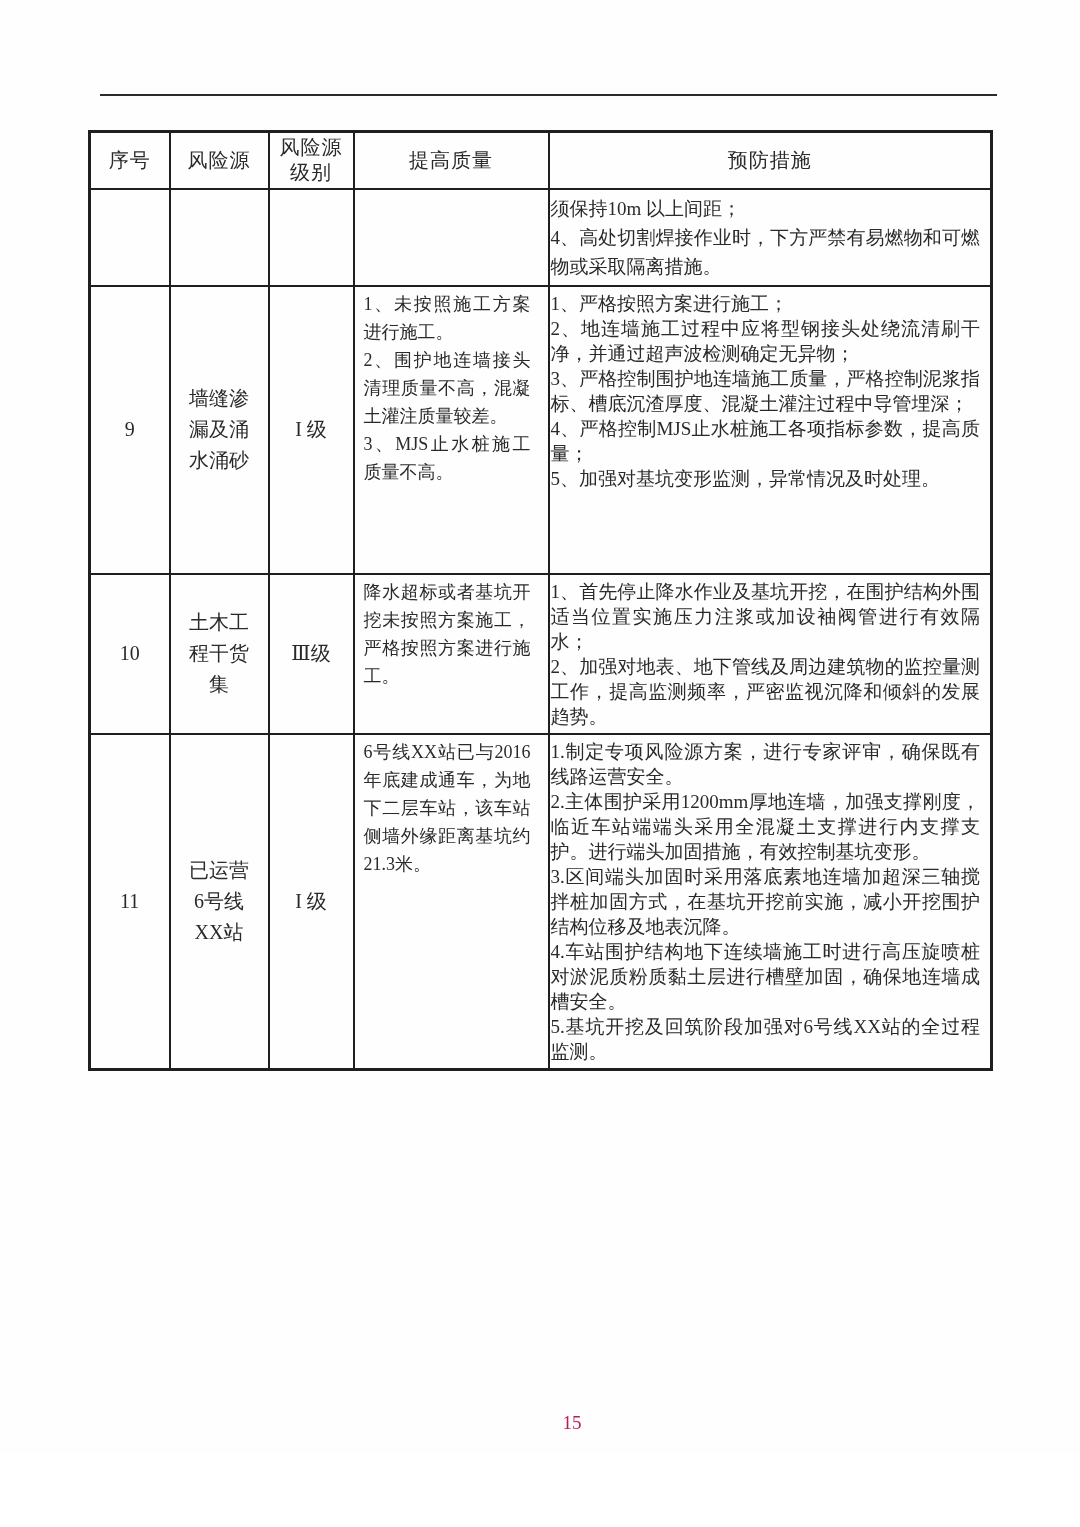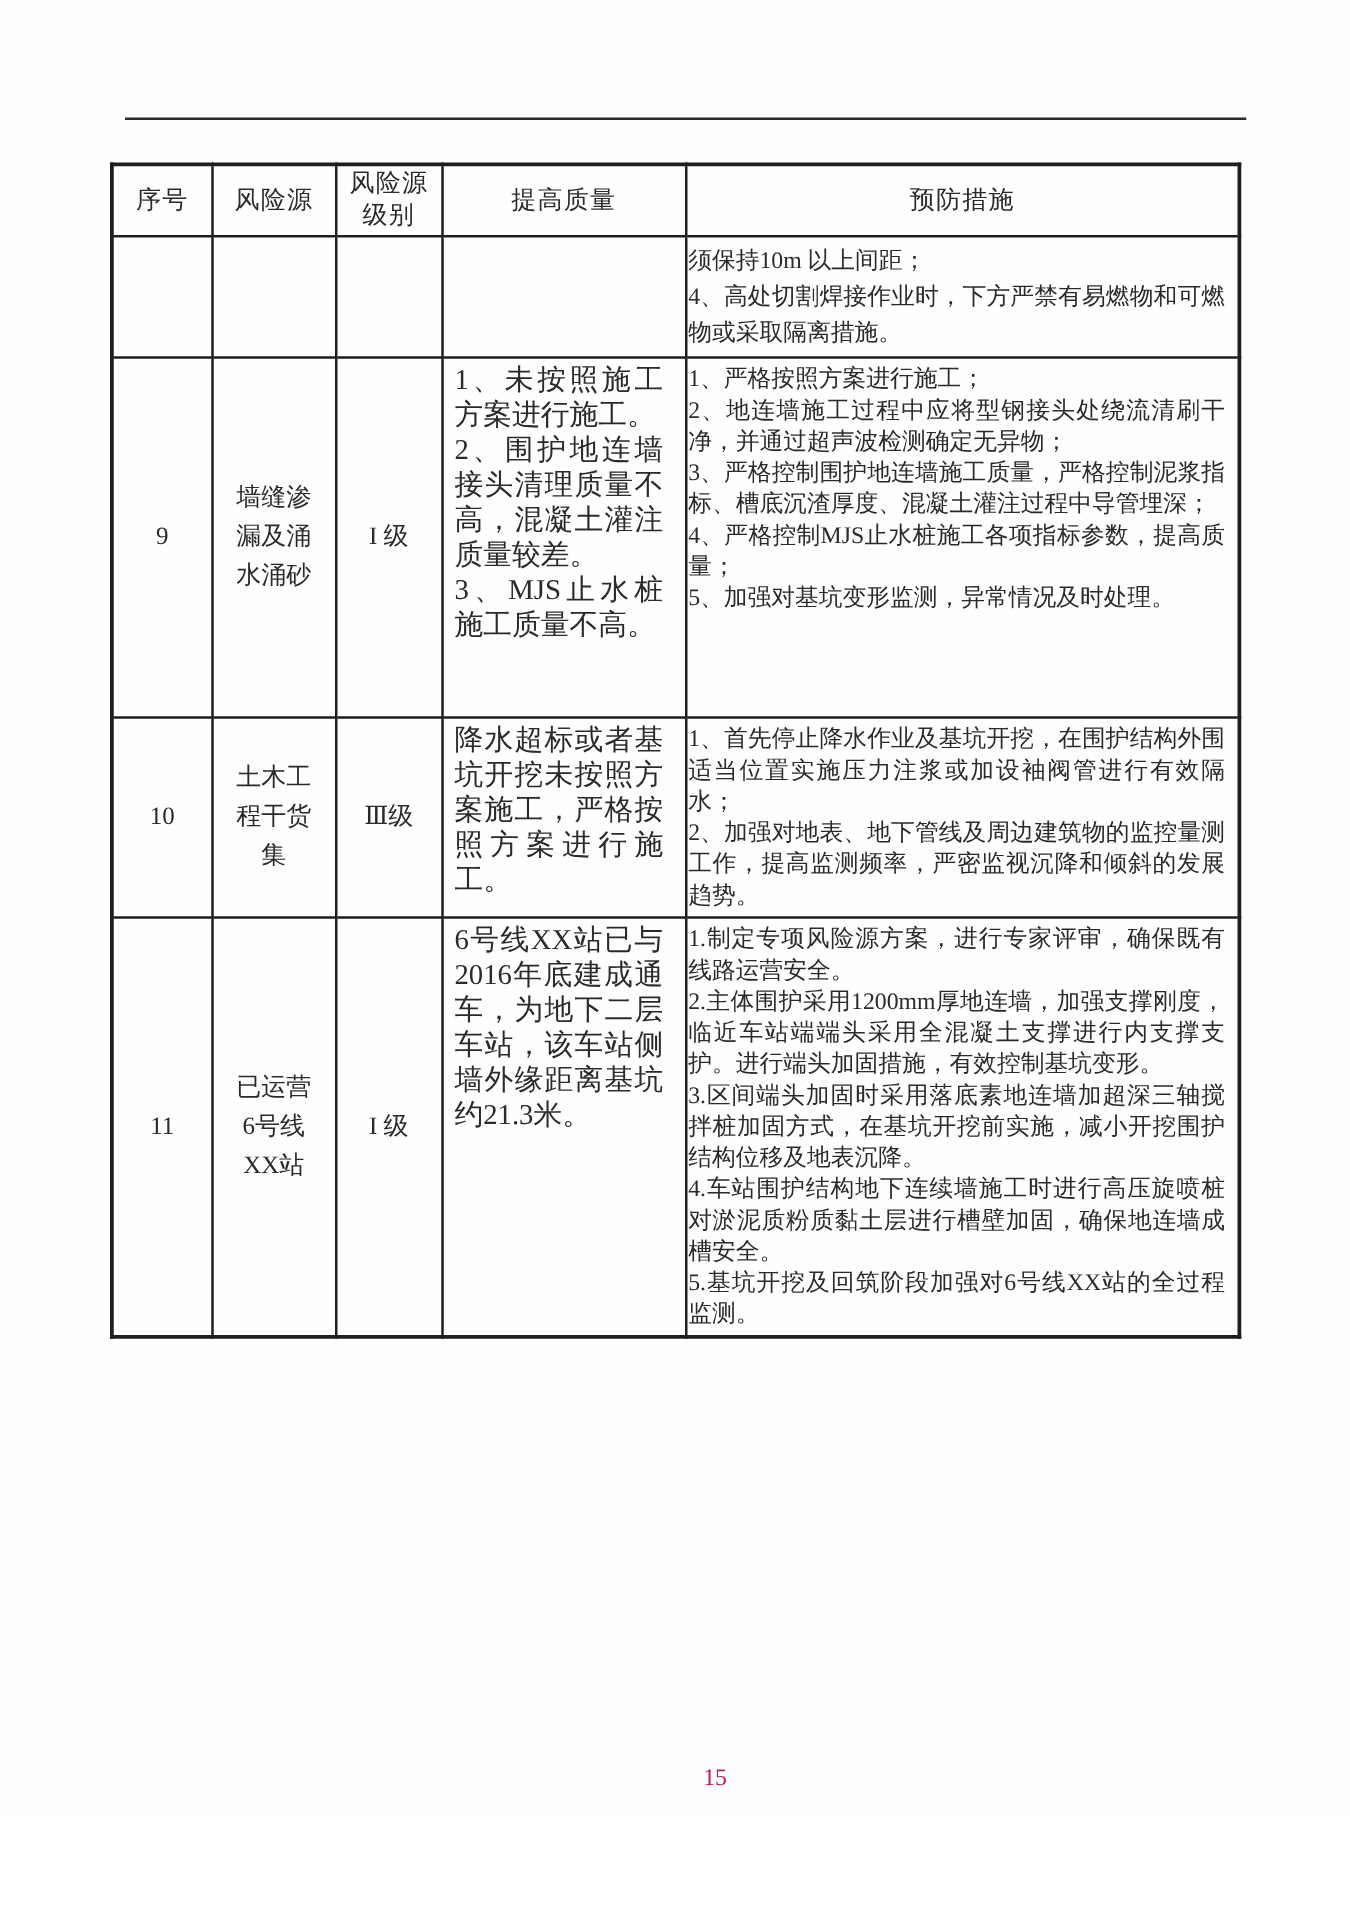--- a/index.html
+++ b/index.html
@@ -55,21 +55,21 @@
     text-align: center;
     vertical-align: middle;
     font-size: 20px;
     line-height: 1.55;
     margin-left: 36px;
   }
   td.c-source { padding: 0 15px; }
   td.c-cause {
     vertical-align: top;
     text-align: justify;
-    font-size: 23px;
+    font-size: 18px;
     line-height: 28px;
     padding: 3px 17px 3px 9px;
     white-space: pre-line;
     border-radius: 12px;
   }
   td.c-prev {
     vertical-align: top;
     text-align: justify;
     font-size: 19px;
     line-height: 25px;

